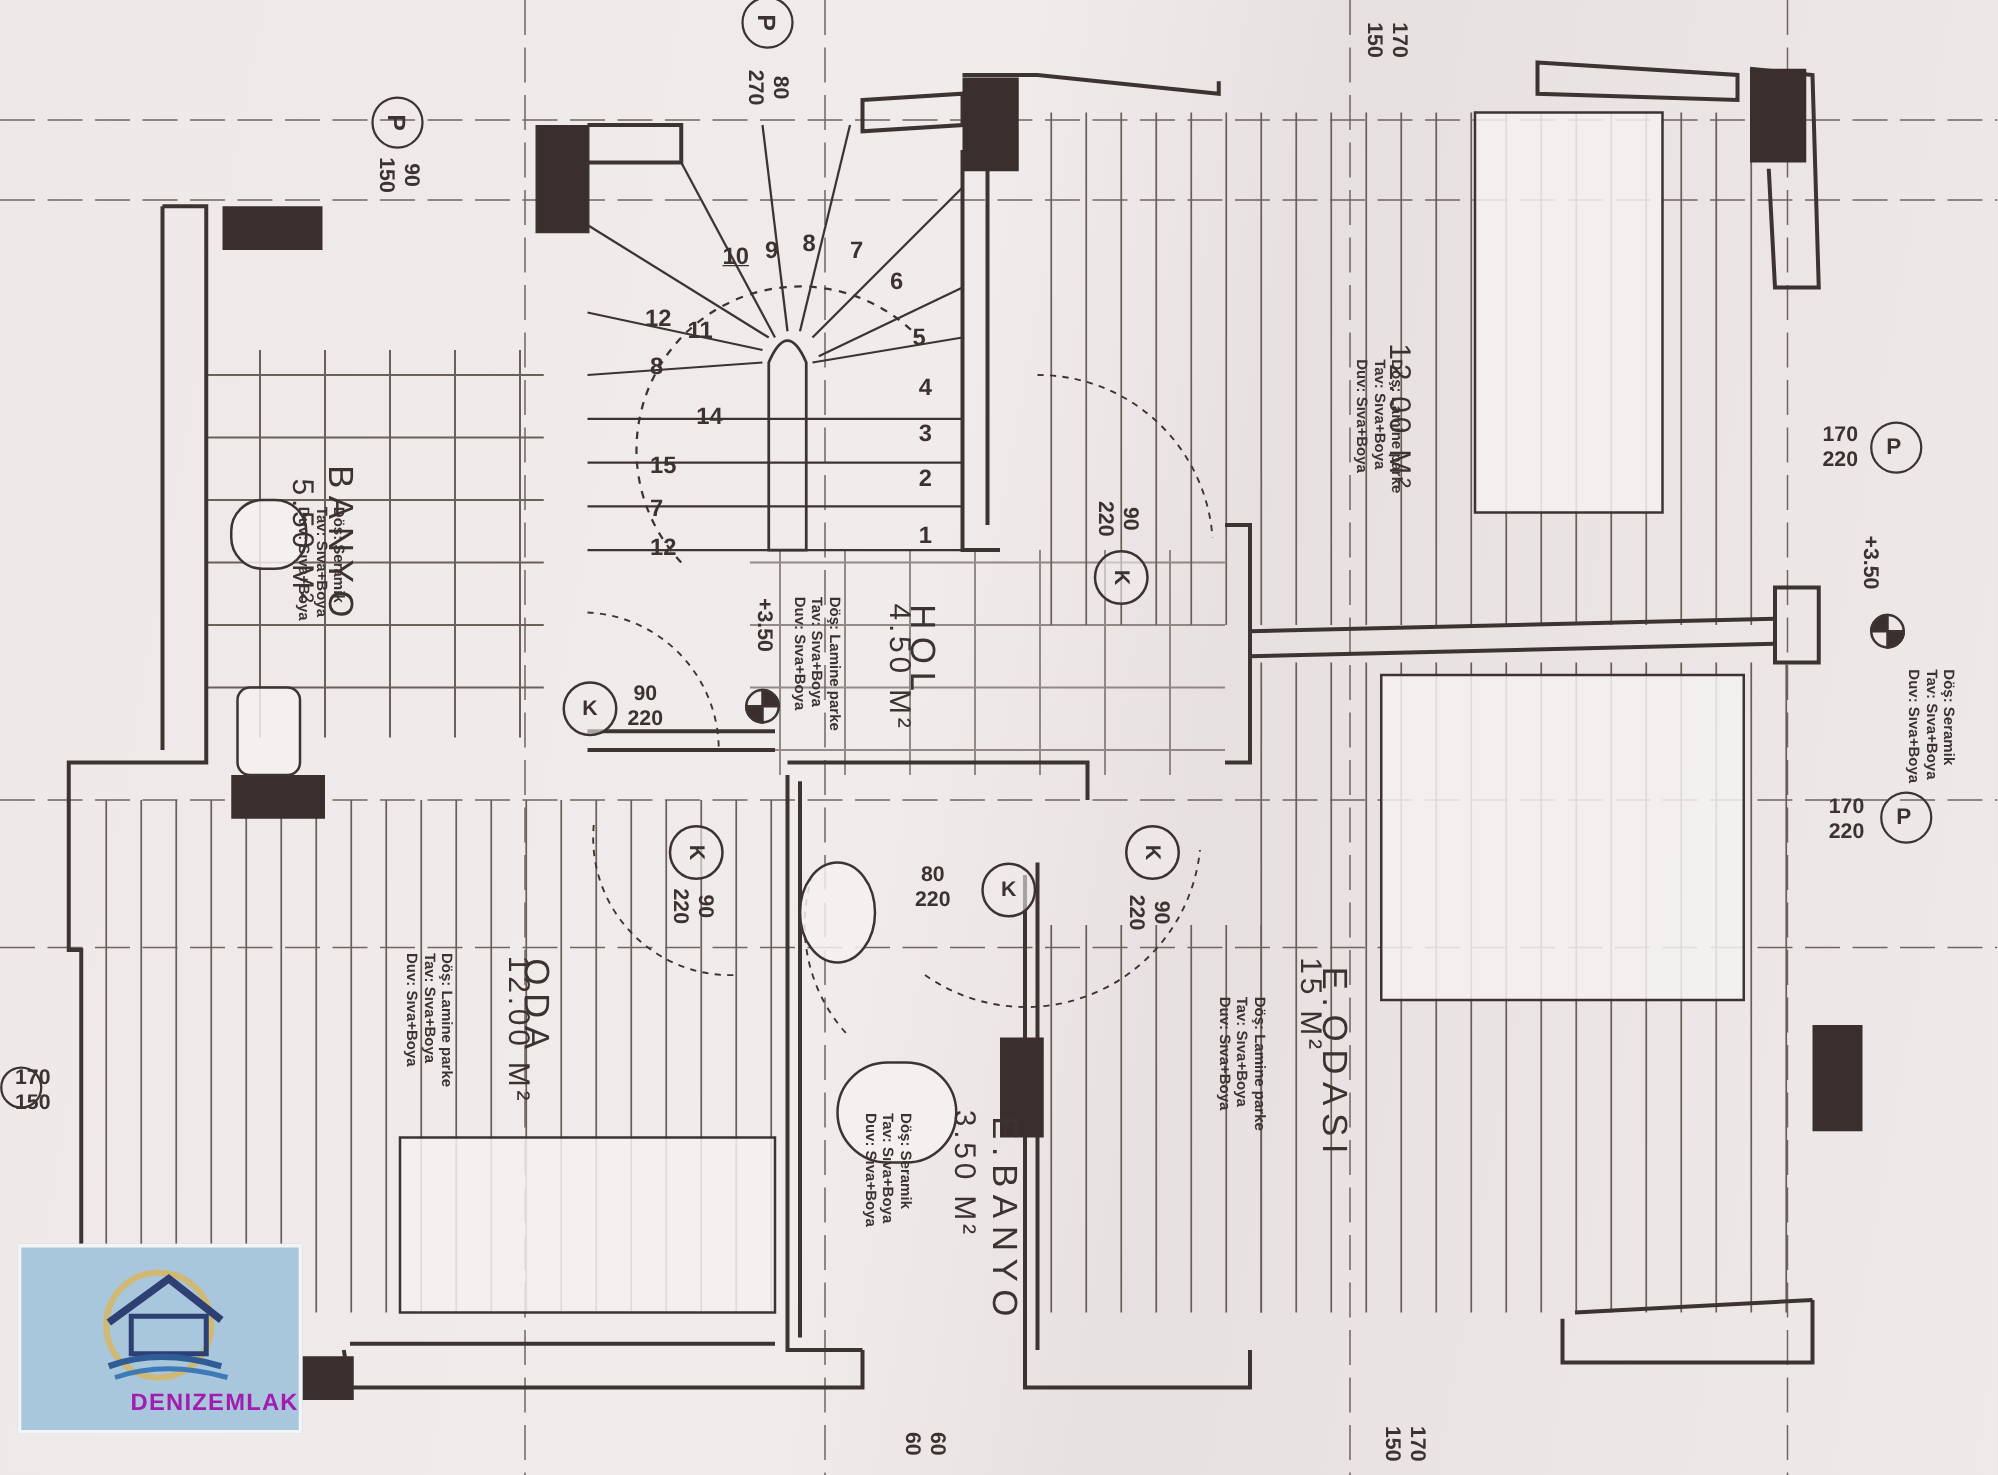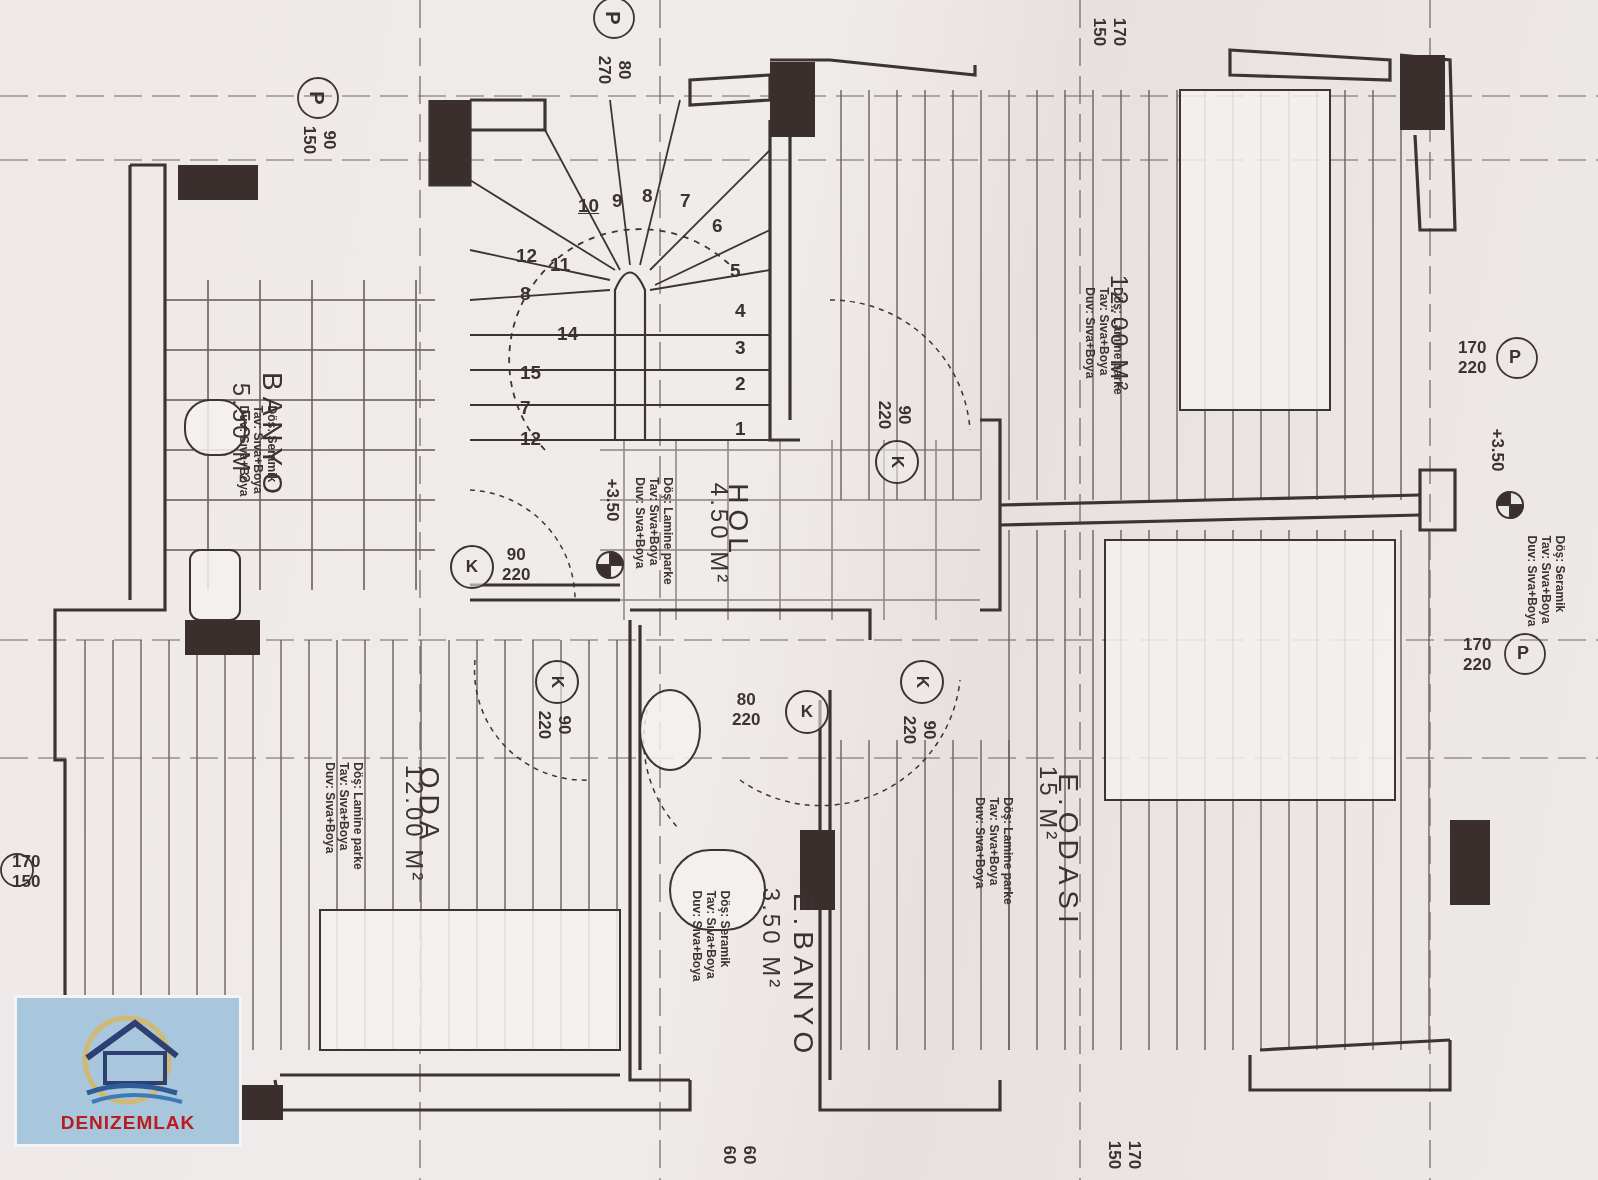--- a/index.html
+++ b/index.html
@@ -8,21 +8,21 @@
   svg#plan { position:absolute; left:0; top:0; }
   .lbl { position:absolute; color:#3c3330; white-space:nowrap; transform-origin:center center; }
   .room-name { font-size:28px; letter-spacing:6px; font-weight:400; }
   .room-area { font-size:24px; letter-spacing:3px; }
   .spec { font-size:12px; line-height:14px; font-weight:bold; }
   .dim { font-size:17px; font-weight:bold; line-height:20px; text-align:center; }
   .step { font-size:19px; font-weight:bold; color:#3c3330; position:absolute; }
   .circ { position:absolute; border:2px solid #3c3330; border-radius:50%; display:flex; align-items:center; justify-content:center; font-weight:bold; color:#3c3330; background:rgba(240,235,235,0.6); }
   .rot { transform:rotate(90deg); }
   #logo { position:absolute; left:14px; top:995px; width:228px; height:152px; background:#a9c7dc; border:3px solid #f4f4f4; box-sizing:border-box; }
-  #logo .brand { position:absolute; left:0; right:0; bottom:10px; text-align:center; font-weight:bold; font-size:19px; color:#b91c1c; letter-spacing:1px; }
+  #logo .brand { position:absolute; left:0; right:0; bottom:10px; text-align:right; font-weight:bold; font-size:19px; color:#a21caf; letter-spacing:1px; }
 </style>
 </head>
 <body>
 
 <div id="stage">
 <svg id="plan" width="1598" height="1180" viewBox="0 0 1598 1180">
   <defs>
     <pattern id="boards" width="28" height="10" patternUnits="userSpaceOnUse">
       <line x1="1" y1="0" x2="1" y2="10" stroke="#6b5f5a" stroke-width="1.4"></line>
     </pattern>

